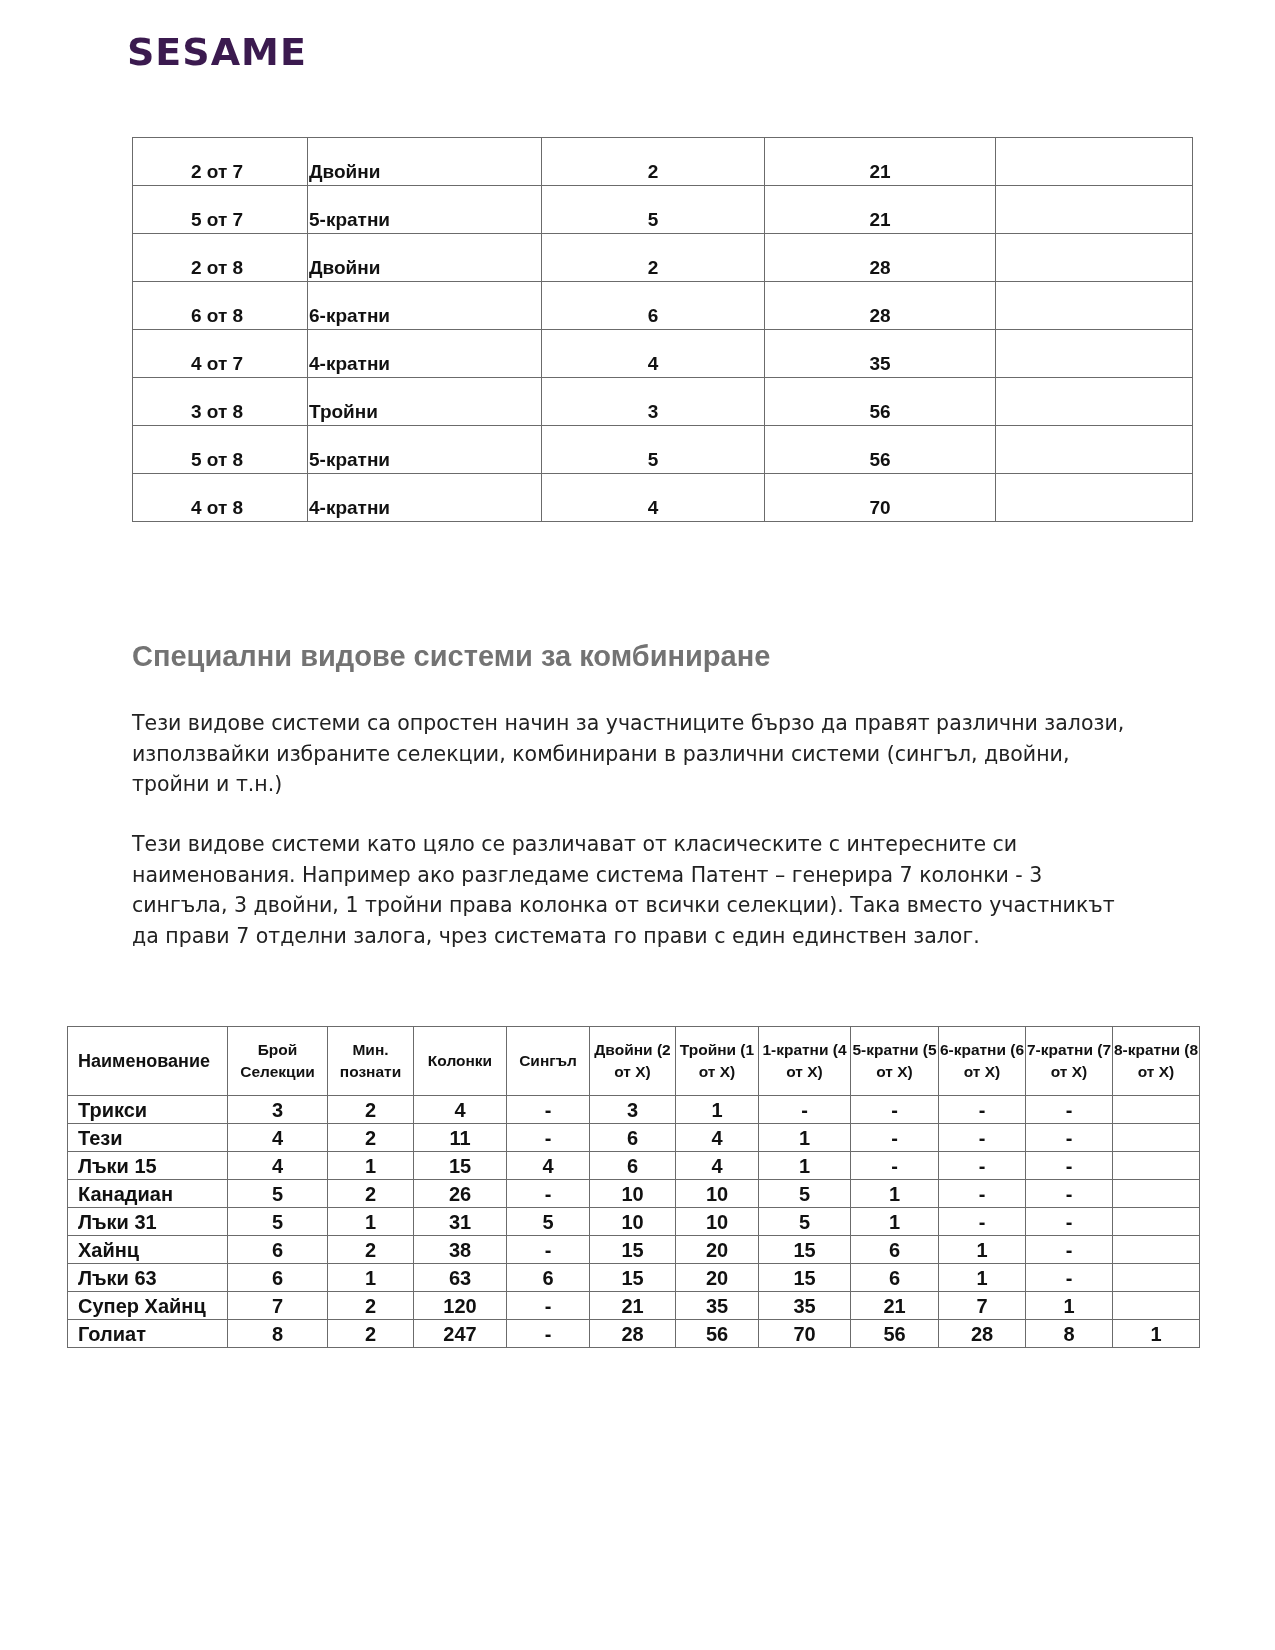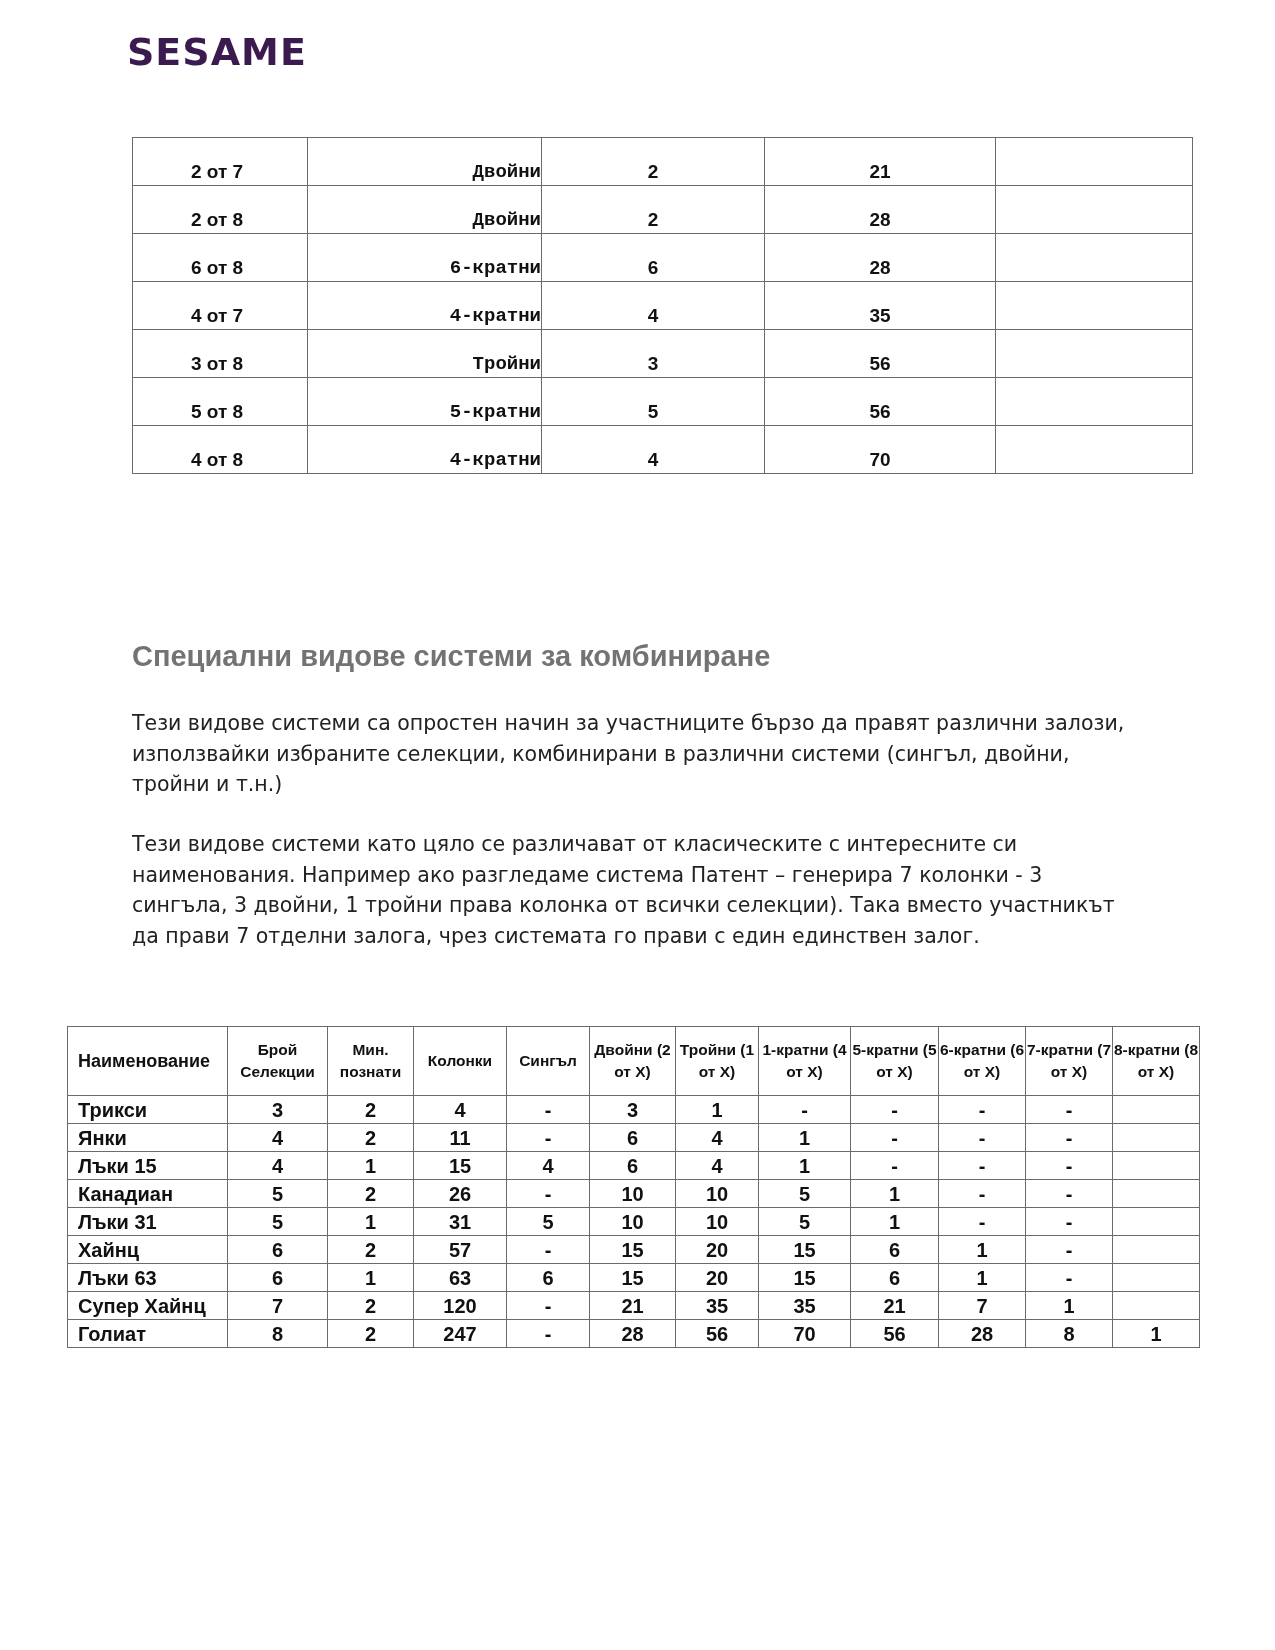--- a/index.html
+++ b/index.html
@@ -16,21 +16,21 @@
   table.t1 {
     position: absolute; left: 132px; top: 137px; width: 1060px;
     border-collapse: collapse; table-layout: fixed;
   }
   table.t1 td {
     border: 1.5px solid #6b6b6b; height: 45px; padding: 0;
     vertical-align: bottom; font-weight: bold; font-size: 19px;
     padding-bottom: 2px; line-height: 22px;
   }
   table.t1 td.c0 { text-align: center; padding-right: 6px; }
-  table.t1 td.c1 { text-align: right; padding-left: 1px; font-family: Liberation Mono, monospace; }
+  table.t1 td.c1 { text-align: left; padding-left: 1px; }
   table.t1 td.c2, table.t1 td.c3 { text-align: center; }
 
   h2.section-title {
     position: absolute; left: 132px; top: 640px; margin: 0;
     font-family: "Liberation Sans", sans-serif; font-weight: bold;
     font-size: 29px; color: #737373;
   }
   .para {
     position: absolute; left: 132px; width: 1000px; margin: 0;
     font-family: "DejaVu Sans", sans-serif; font-size: 20.5px;
@@ -66,20 +66,27 @@
       <col style="width:234px">
       <col style="width:223px">
       <col style="width:231px">
       <col style="width:197px">
   </colgroup>
   <tbody id="t1-body">
       <tr>
         <td class="c0">2 от 7</td>
         <td class="c1">Двойни</td>
         <td class="c2">2</td>
+        <td class="c3">21</td>
+        <td class="c4"></td>
+      </tr>
+      <tr>
+        <td class="c0">5 от 7</td>
+        <td class="c1">5-кратни</td>
+        <td class="c2">5</td>
         <td class="c3">21</td>
         <td class="c4"></td>
       </tr>
       <tr>
         <td class="c0">2 от 8</td>
         <td class="c1">Двойни</td>
         <td class="c2">2</td>
         <td class="c3">28</td>
         <td class="c4"></td>
       </tr>
@@ -165,21 +172,21 @@
         <td>-</td>
         <td>3</td>
         <td>1</td>
         <td>-</td>
         <td>-</td>
         <td>-</td>
         <td>-</td>
         <td></td>
       </tr>
       <tr>
-        <td class="name">Янки</td>
+        <td class="name">Тези</td>
         <td>4</td>
         <td>2</td>
         <td>11</td>
         <td>-</td>
         <td>6</td>
         <td>4</td>
         <td>1</td>
         <td>-</td>
         <td>-</td>
         <td>-</td>
@@ -224,21 +231,21 @@
         <td>5</td>
         <td>1</td>
         <td>-</td>
         <td>-</td>
         <td></td>
       </tr>
       <tr>
         <td class="name">Хайнц</td>
         <td>6</td>
         <td>2</td>
-        <td>57</td>
+        <td>38</td>
         <td>-</td>
         <td>15</td>
         <td>20</td>
         <td>15</td>
         <td>6</td>
         <td>1</td>
         <td>-</td>
         <td></td>
       </tr>
       <tr>

